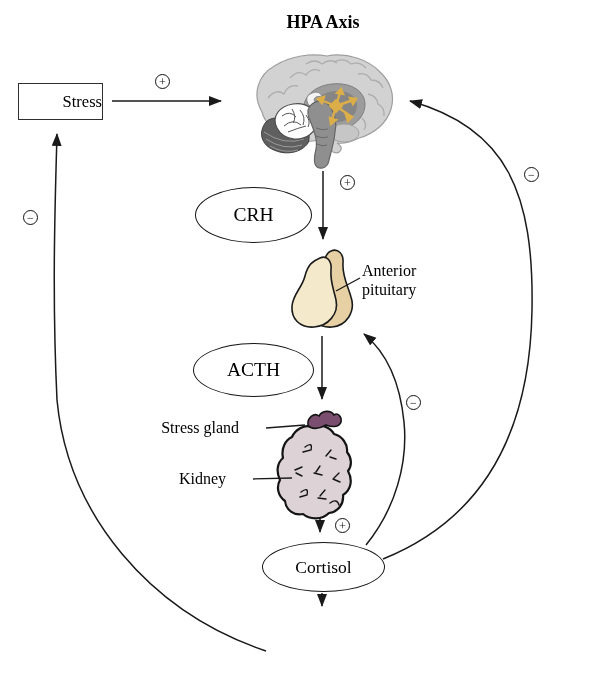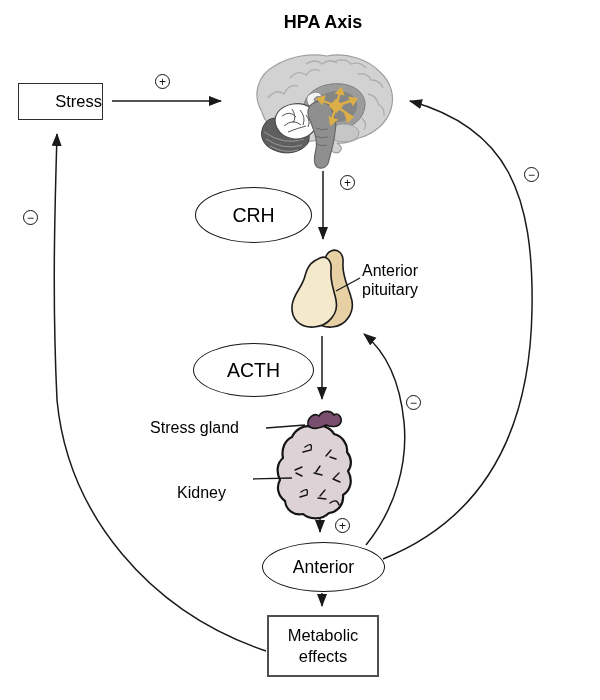--- a/index.html
+++ b/index.html
@@ -1,20 +1,20 @@
 <!DOCTYPE html>
 <html><head>
 <meta charset="utf-8">
 <style>
   html,body{margin:0;padding:0;background:#ffffff;}
   #canvas{
     position:relative;
     width:576px;height:700px;
     background:#ffffff;
-    font-family:Liberation Sans, sans-serif;
+    font-family:Liberation Serif, serif;
     color:#111;
     overflow:hidden;
   }
   #diagram-svg{position:absolute;left:0;top:0;}
   .title{
     position:absolute;left:223px;top:12px;width:200px;
     text-align:center;font-size:18px;font-weight:bold;color:#000;
   }
   .box{
     position:absolute;background:#fff;
@@ -27,21 +27,21 @@
     position:absolute;background:#fff;border:1.4px solid #151515;border-radius:50%;
     display:flex;align-items:center;justify-content:center;color:#000;text-align:right;
   }
   .oval.crh{left:195px;top:187px;width:115px;height:54px;font-size:19.5px;}
   .oval.acth{left:193px;top:343px;width:119px;height:52px;font-size:19.5px;}
   .oval.cortisol{left:262px;top:542px;width:121px;height:48px;font-size:17.5px;}
   .label{position:absolute;font-size:16px;color:#000;white-space:nowrap;}
   .label.hypothalamus{left:318px;top:146px;}
   .label.anterior-pituitary{left:362px;top:261px;width:74px;white-space:normal;line-height:19px;}
   .label.adrenal-gland{right:337px;top:419px;}
-  .label.kidney{right:350px;top:484px;}
+  .label.kidney{right:350px;top:470px;}
   .badge{
     position:absolute;width:13px;height:13px;border:1.5px solid #111;border-radius:50%;
     background:#fff;display:flex;align-items:center;justify-content:center;
     font-size:12px;line-height:12px;color:#111;
   }
   .badge.plus-stress{left:155px;top:74px;}
   .badge.plus-hypo{left:340px;top:175px;}
   .badge.plus-adrenal{left:335px;top:518px;}
   .badge.minus-left{left:23px;top:210px;}
   .badge.minus-outer{left:524px;top:167px;}
@@ -196,26 +196,23 @@
 
   <div class="oval acth">
     <span>ACTH</span>
   </div>
 
   <div class="label adrenal-gland">Stress gland</div>
 
   <div class="label kidney">Kidney</div>
 
   <div class="oval cortisol">
-    <span>Anterior</span>
-  </div>
-
-  <div class="box metabolic">
-    <span>Metabolic effects</span>
-  </div>
+    <span>Cortisol</span>
+  </div>
+
 
   <span class="badge plus-stress">+</span>
   <span class="badge plus-hypo">+</span>
   <span class="badge plus-adrenal">+</span>
   <span class="badge minus-left">−</span>
   <span class="badge minus-outer">−</span>
   <span class="badge minus-inner">−</span>
 </div>
 
 </body></html>

